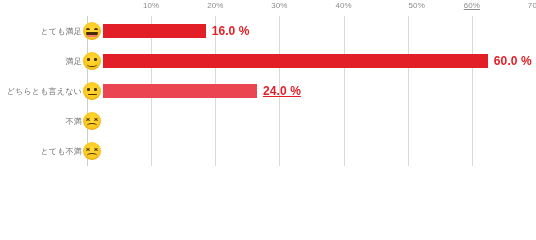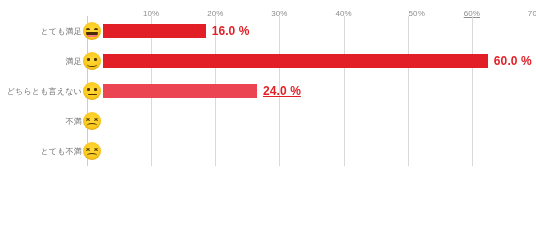--- a/index.html
+++ b/index.html
@@ -40,21 +40,21 @@
     background: #d9d9d9;
   }
   .gridline.axis-zero {
     background: #cccccc;
   }
 
   
   .tick-labels {
     position: absolute;
     left: 0;
-    top: 8px;
+    top: 0;
     width: 520px;
     height: 16px;
   }
   .tick-label {
     position: absolute;
     top: 1px;
     transform: translateX(-50%);
     font-size: 8px;
     color: #8d8d8d;
     white-space: nowrap;

